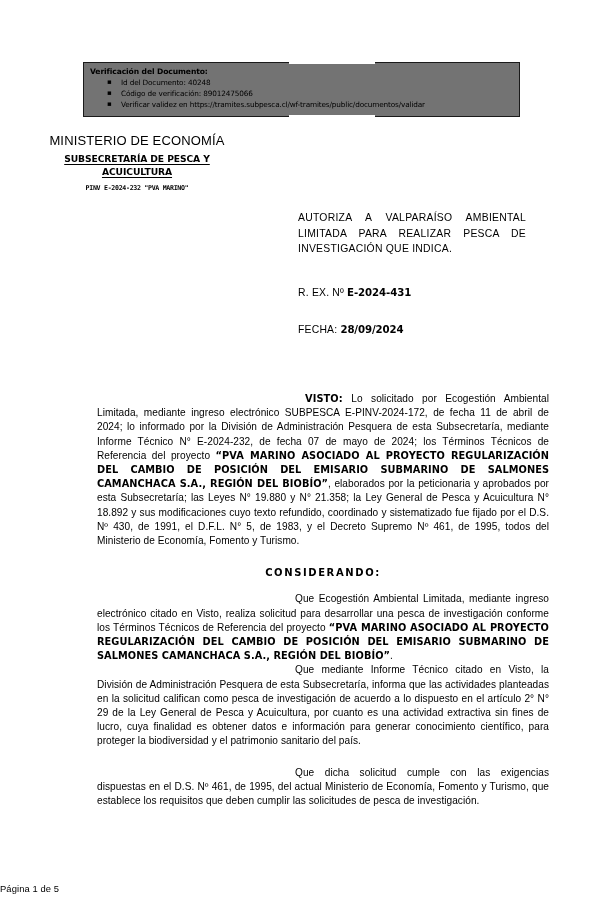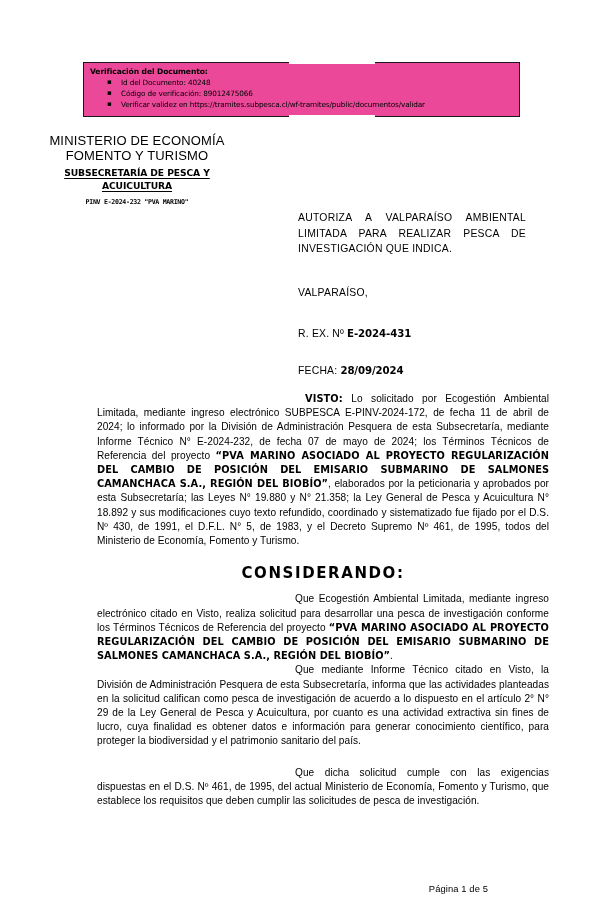--- a/index.html
+++ b/index.html
@@ -27,21 +27,21 @@
 
   
   .verif-box {
     position: absolute;
     left: 83px;
     top: 62px;
     width: 437px;
     height: 55px;
     border: 1.4px solid #1a1a1a;
     box-sizing: border-box;
-    background: #ec4899;
+    background: #737373;
   }
   
   .verif-box::before,
   .verif-box::after {
     content: "";
     position: absolute;
     left: 205px;
     width: 86px;
     height: 4px;
     background: #ffffff;
@@ -196,33 +196,33 @@
     font-family: "DejaVu Sans", sans-serif;
     font-weight: bold;
     font-size: 9.8px;
     letter-spacing: 0.05px;
   }
   .centered-head {
     margin-top: 18px;
     text-align: center;
     font-family: "DejaVu Sans", sans-serif;
     font-weight: bold;
-    font-size: 15px;
+    font-size: 10px;
     letter-spacing: 1.6px;
   }
   .gap-sm { height: 12px; }
   .gap-md { height: 17px; }
 
   
   .footer {
     position: absolute;
     left: 0;
     top: 883px;
     width: 488px;
-    text-align: right;
+    text-align: left;
     font-family: "Liberation Sans", sans-serif;
     font-size: 9.4px;
     letter-spacing: 0.1px;
   }
 </style>
 </head>
 <body>
 
 <div class="page">
 
@@ -241,31 +241,29 @@
         <li>
           <span class="bullet">▪</span>
           <span>Verificar validez en https://tramites.subpesca.cl/wf-tramites/public/documentos/validar</span>
         </li>
       </ul>
     </div>
   </div>
 
   <div class="ministry">
     <div class="ministry-line">MINISTERIO DE ECONOMÍA</div>
-    <div class="ministry-line">FOMENTO Y TURISMO</div>
     <div class="subsec">
       <span>SUBSECRETARÍA DE PESCA Y</span><br>
       <span>ACUICULTURA</span>
     </div>
     <div class="pinv">PINV E-2024-232 "PVA MARINO"</div>
   </div>
 
   <div class="right-block">
     <div class="subject">AUTORIZA A VALPARAÍSO AMBIENTAL LIMITADA PARA REALIZAR PESCA DE INVESTIGACIÓN QUE INDICA.</div>
-    <div class="city">VALPARAÍSO,</div>
     <div class="resnum">
       <span>R. EX. Nº </span><span class="bold">E-2024-431</span>
     </div>
     <div class="fecha">
       <span>FECHA: </span><span class="bold">28/09/2024</span>
     </div>
   </div>
 
   <div class="body-text">
 

